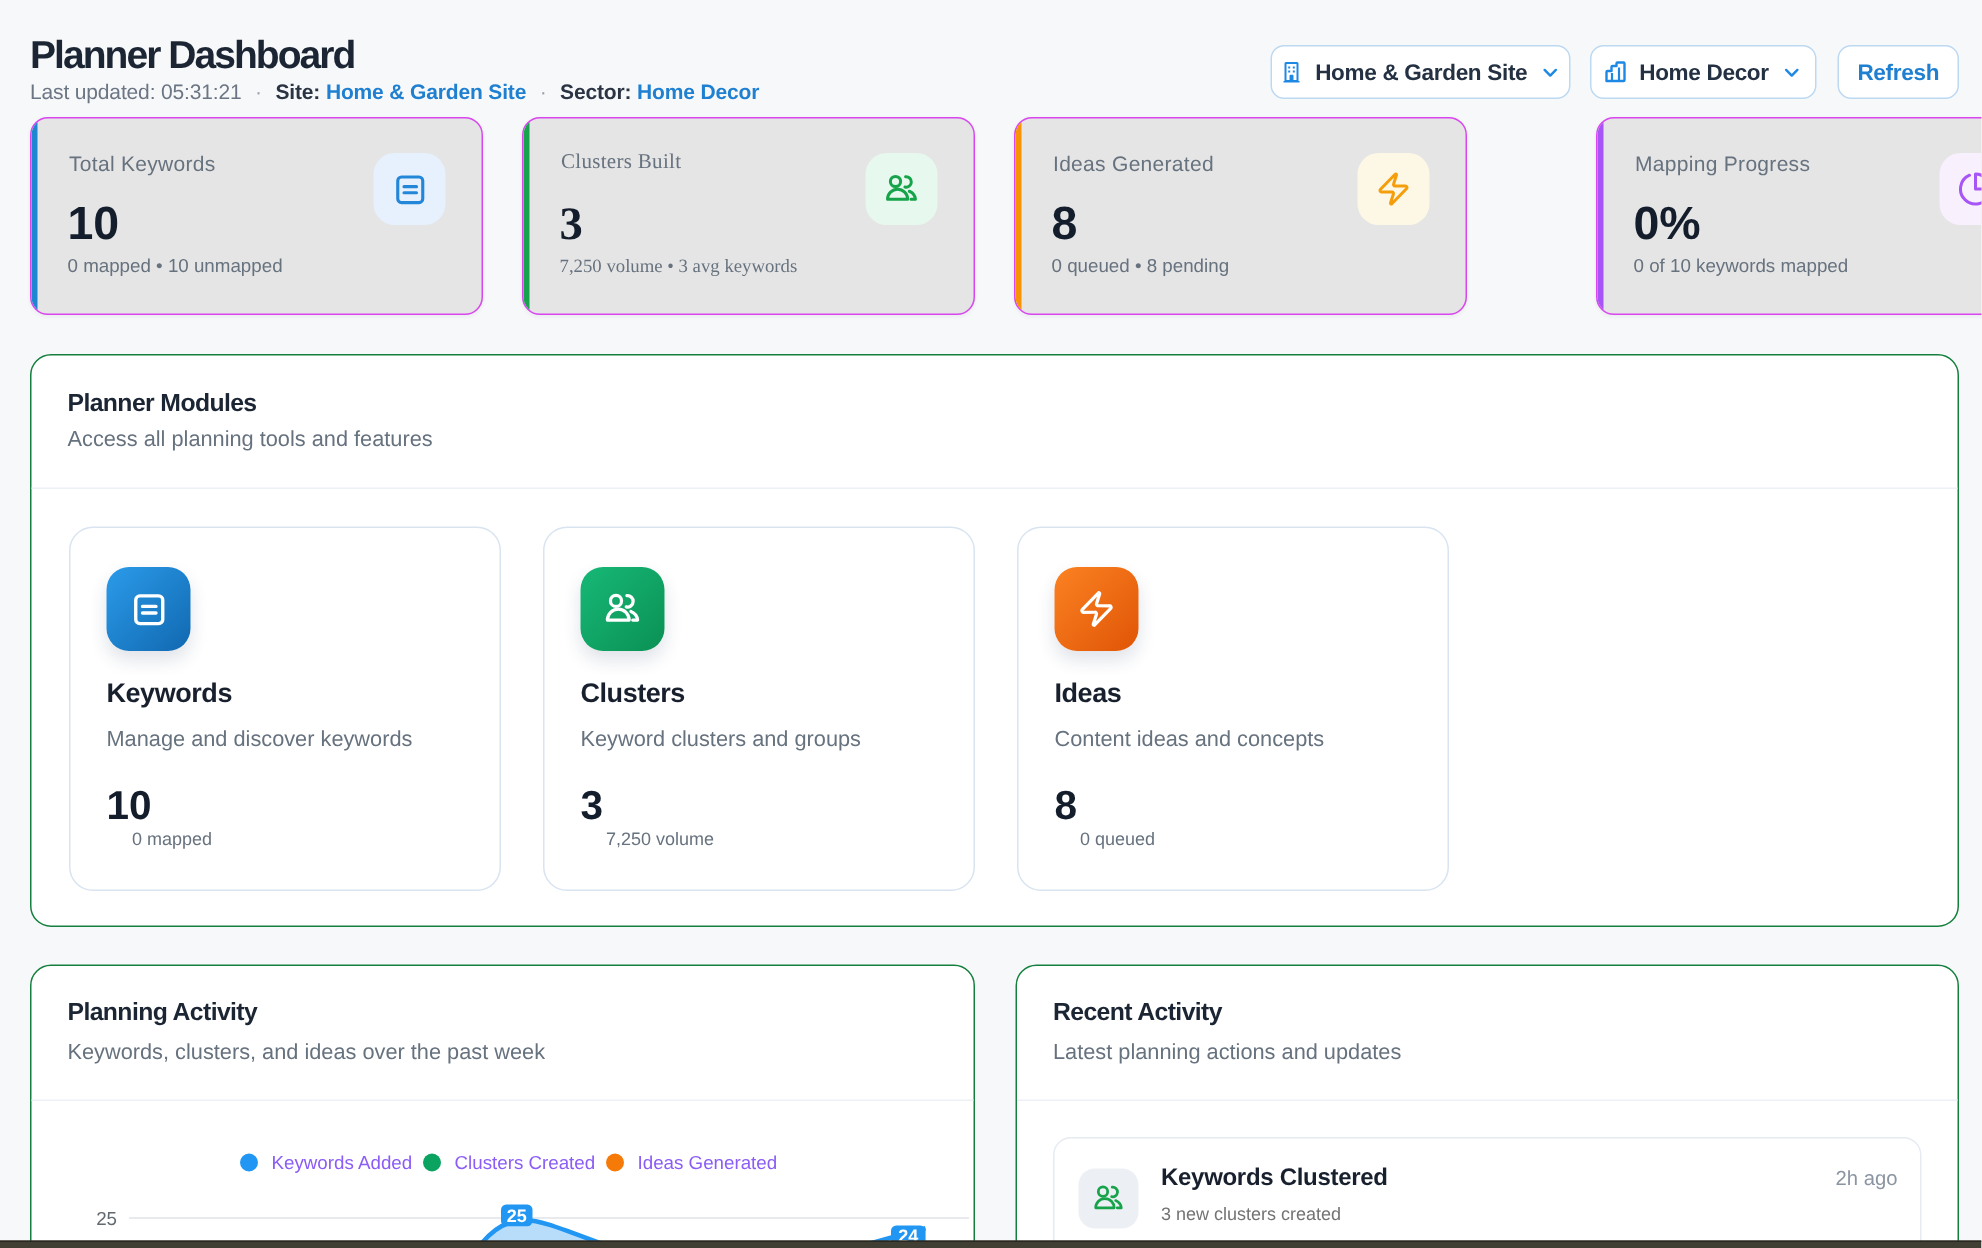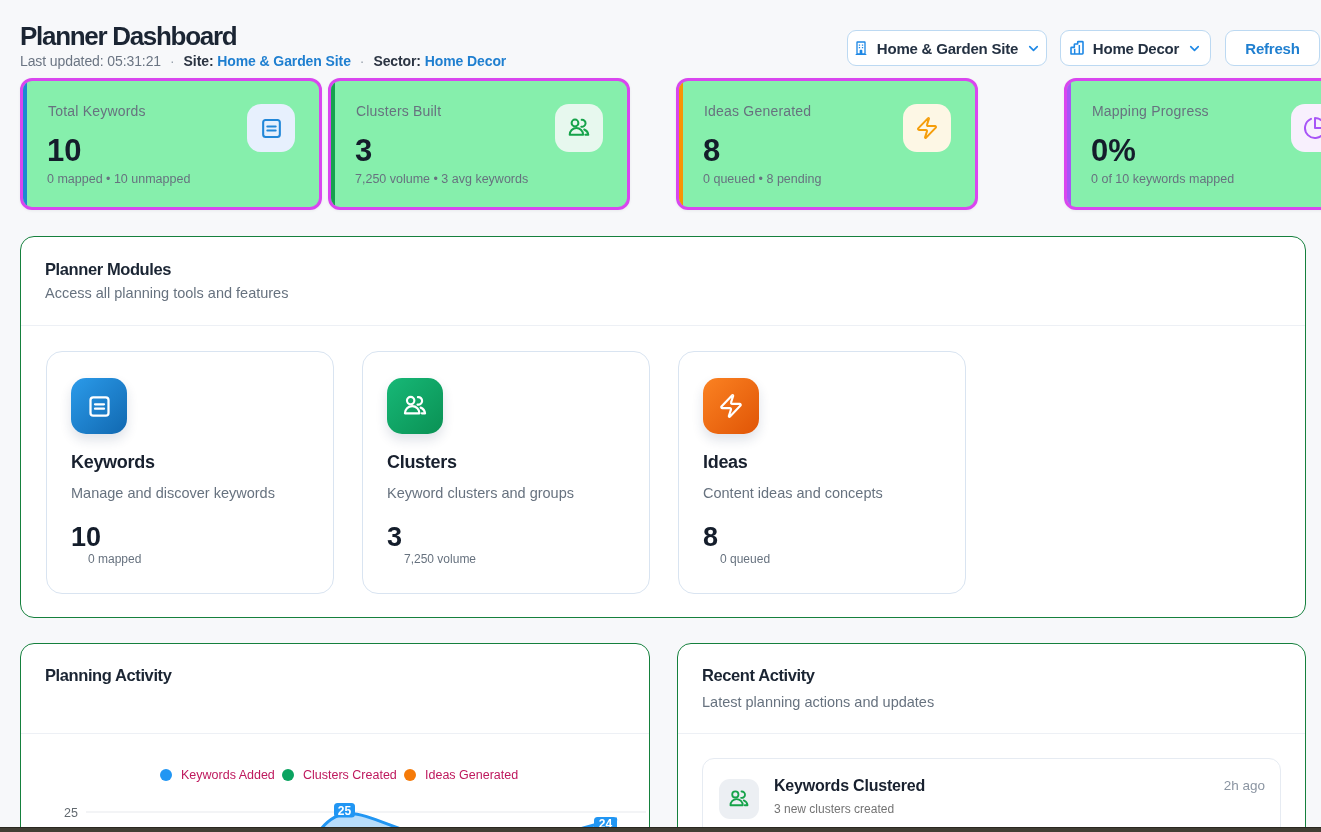--- a/index.html
+++ b/index.html
@@ -7,42 +7,42 @@
 body { font-family:"Liberation Sans", sans-serif; background:#f7f8fa; position:relative; }
 .abs { position:absolute; }
 h1 { left:20px; top:21px; font-size:26px; font-weight:bold; color:#1b2533; letter-spacing:-1.3px; }
 .subline { left:20px; top:53px; font-size:14px; color:#6b7583; letter-spacing:-.1px; }
 .subline b { color:#2b3442; }
 .subline a { color:#1f7fd0; font-weight:bold; text-decoration:none; }
 .subline .dot { color:#9aa3ae; margin:0 9px; }
 .btn { top:30px; height:36px; white-space:nowrap; background:#fff; border:1.5px solid #bcd9f2; border-radius:9px; display:flex; align-items:center; justify-content:center; gap:8px; font-size:15px; font-weight:bold; color:#243142; letter-spacing:-.2px; }
 .btn svg { flex:0 0 auto; }
 
-.stat { top:78px; width:302px; height:132px; background:#86efac; border:3px solid #d946ef; border-radius:12px; box-shadow:0 1px 3px rgba(20,30,50,.06); overflow:hidden; }
+.stat { top:78px; width:302px; height:132px; background:#e5e5e5; border:1px solid #d946ef; border-radius:12px; box-shadow:0 1px 3px rgba(20,30,50,.06); overflow:hidden; }
 .stat .bar { position:absolute; left:0; top:0; bottom:0; width:4px; }
 .stat .lbl { position:absolute; left:25px; top:22px; font-size:14px; color:#67727f; letter-spacing:.2px; }
 .stat .val { position:absolute; left:24px; top:52px; font-size:31px; font-weight:bold; color:#141d2b; }
 .stat .sub { position:absolute; left:24px; top:91px; font-size:12.5px; color:#67727f; }
 .stat .tile { position:absolute; right:24px; top:23px; width:48px; height:48px; border-radius:14px; display:flex; align-items:center; justify-content:center; }
 
 .section { background:#fff; border:1px solid #15803d; border-radius:14px; }
 .sec-title { position:absolute; left:24px; font-size:16.5px; font-weight:bold; color:#1b2533; letter-spacing:-.4px; }
 .sec-sub { position:absolute; left:24px; font-size:14.5px; color:#67727f; }
 .divider { position:absolute; left:0; right:0; height:1px; background:#edf0f5; }
 
 .mod { top:114px; width:288px; height:243px; background:#fff; border:1.5px solid #d9e4f1; border-radius:16px; }
 .mod .micon { position:absolute; left:24px; top:26px; width:56px; height:56px; border-radius:15px; display:flex; align-items:center; justify-content:center; box-shadow:0 6px 12px rgba(30,50,90,.14); }
 .mod .mtitle { position:absolute; left:24px; top:100px; font-size:18px; font-weight:bold; color:#18202e; letter-spacing:-.3px; }
 .mod .mdesc { position:absolute; left:24px; top:133px; font-size:14.5px; color:#67727f; }
 .mod .mval { position:absolute; left:24px; top:170px; font-size:27px; font-weight:bold; color:#141d2b; }
 .mod .msub { position:absolute; left:41px; top:200px; font-size:12px; color:#67727f; }
 
 #botbar { left:0; right:0; bottom:0; height:5px; background:#413e34; border-top:1px solid #2a2820; }
 .ldot { top:125px; width:12px; height:12px; border-radius:50%; }
-.ltxt { top:124px; font-size:12.5px; color:#be185d; }
+.ltxt { top:124px; font-size:12.5px; color:#8b5cf6; }
 </style>
 </head>
 <body>
 
 <h1 class="abs">Planner Dashboard</h1>
 <div class="abs subline">Last updated: 05:31:21<span class="dot">·</span><b>Site:</b>&nbsp;<a>Home &amp; Garden Site</a><span class="dot">·</span><b>Sector:</b>&nbsp;<a>Home Decor</a></div>
 
 <div class="abs btn" style="left:847px; width:200px;">
 <svg width="16" height="16" viewBox="0 0 24 24" fill="#1e88e5">
       <path d="M4 22v-1h1V3.5A1.5 1.5 0 0 1 6.5 2h11A1.5 1.5 0 0 1 19 3.5V21h1v1.5H4zM7 4v16h3v-4.3c0-.5.4-.9.9-.9h2.2c.5 0 .9.4.9.9V20h3V4H7zm1.7 2.6h2v2h-2v-2zm4.6 0h2v2h-2v-2zm-4.6 3.8h2v2h-2v-2zm4.6 0h2v2h-2v-2z"></path>
@@ -55,35 +55,35 @@
 <div class="abs btn" style="left:1060px; width:151px;">
 <svg width="16" height="16" viewBox="0 0 24 24" fill="none" stroke="#1e88e5" stroke-width="2.4" stroke-linejoin="round">
       <path d="M3 21V12a1 1 0 0 1 1-1h4V7a1 1 0 0 1 1-1h4V3.5a1 1 0 0 1 1-1h6a1 1 0 0 1 1 1V20a1 1 0 0 1-1 1z"></path>
       <path d="M8.5 21v-8M15.5 21V7.5" stroke-width="2.2"></path>
     </svg>
 <span>Home Decor</span>
 <svg width="15" height="15" viewBox="0 0 24 24" fill="none" stroke="#1e88e5" stroke-width="2.6" stroke-linecap="round" stroke-linejoin="round">
       <path d="M6 9l6 6 6-6"></path>
     </svg>
 </div>
-<div class="abs btn" style="left:1225px; width:95px; color:#1f7fd0;">Refresh</div>
+<div class="abs btn" style="left:1225px; width:81px; color:#1f7fd0;">Refresh</div>
 
 <div class="abs stat" style="left:20px;">
   <div class="bar" style="background:#1d87d2;"></div>
   <div class="lbl">Total Keywords</div>
   <div class="val">10</div>
   <div class="sub">0 mapped • 10 unmapped</div>
   <div class="tile" style="background:#e7f0fd;">
     <svg width="25" height="25" viewBox="0 0 24 24" fill="none" stroke="#2287d8" stroke-width="2" stroke-linecap="round" stroke-linejoin="round">
         <rect x="4" y="3.8" width="16" height="16.4" rx="2.4"></rect>
         <path d="M8 10h8M8 13.9h8"></path>
       </svg>
   </div>
 </div>
-<div class="abs stat" style="left:328px;">
+<div class="abs stat" style="left:348px;font-family:Liberation Serif, serif;">
   <div class="bar" style="background:#17a24e;"></div>
   <div class="lbl">Clusters Built</div>
   <div class="val">3</div>
   <div class="sub">7,250 volume • 3 avg keywords</div>
   <div class="tile" style="background:#e7f8ee;">
     <svg width="24" height="24" viewBox="0 0 24 24" fill="none" stroke="#16a34a" stroke-width="2" stroke-linecap="round" stroke-linejoin="round">
         <circle cx="8" cy="7" r="3.4"></circle>
         <path d="M2.7 18.8a6.7 6.7 0 0 1 13.4 0z"></path>
         <path d="M14.7 3.8a3.5 3.5 0 1 1-.4 6.9"></path>
         <path d="M17.2 13.5a6.6 6.6 0 0 1 4.1 5.3h-3"></path>
@@ -153,20 +153,21 @@
     </div>
     <div class="mtitle">Ideas</div>
     <div class="mdesc">Content ideas and concepts</div>
     <div class="mval">8</div>
     <div class="msub">0 queued</div>
   </div>
 </div>
 
 <div class="abs section" style="left:20px; top:643px; width:630px; height:200px;">
   <div class="sec-title" style="top:22px;">Planning Activity</div>
+  <div class="sec-sub" style="top:50px;">Keywords, clusters, and ideas over the past week</div>
   <div class="divider" style="top:89px;"></div>
 
   <div class="abs ldot" style="left:139px; background:#2196f3;"></div>
   <div class="abs ltxt" style="left:160px;">Keywords Added</div>
   <div class="abs ldot" style="left:261px; background:#0ba360;"></div>
   <div class="abs ltxt" style="left:282px;">Clusters Created</div>
   <div class="abs ldot" style="left:383px; background:#f57a08;"></div>
   <div class="abs ltxt" style="left:404px;">Ideas Generated</div>
   <svg class="abs" style="left:0; top:0;" width="630" height="200" viewBox="0 0 630 200">
     <text x="57" y="172.5" font-size="12.5" fill="#62696f" text-anchor="end">25</text>

